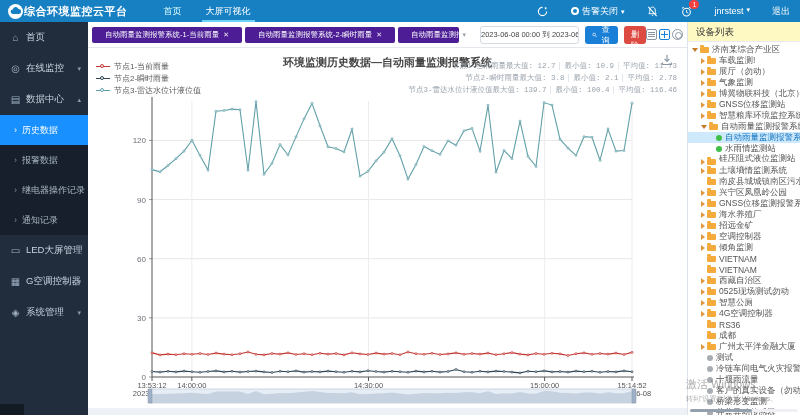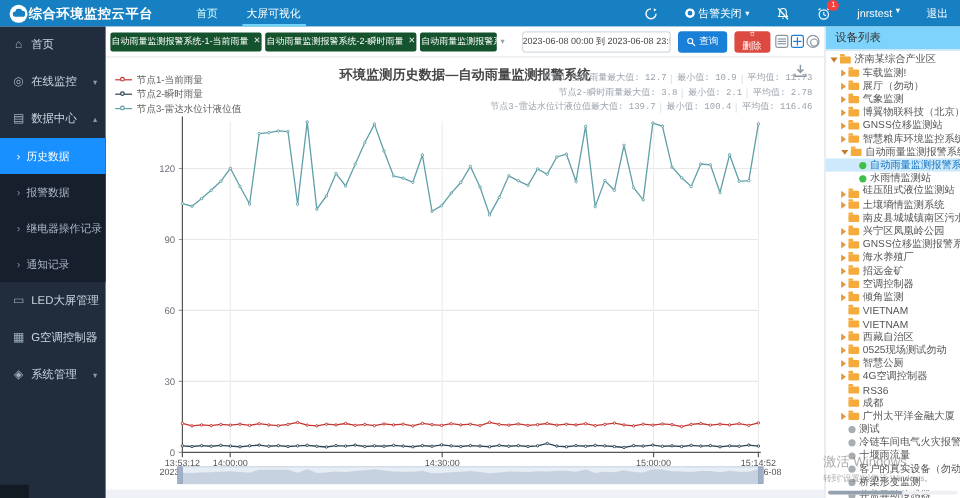--- a/index.html
+++ b/index.html
@@ -34,21 +34,21 @@
   .s-item .scaret { position:absolute; right:7px; font-size:7px; color:#8b99ab; }
   .s-sub { background:#161f2b; }
   .s-sub .s-item { height:30px; padding-left:14px; font-size:9px; color:#aab6c5; }
   .s-sub .s-item .arrow { margin-right:5px; font-size:9px; color:#7e8b9c; }
   .s-item.active { background:#1890ff; color:#fff; }
   .s-item.active .arrow { color:#fff; }
   .collapse-box { position:absolute; left:0; bottom:0; width:24px; height:11px; background:#121a24; }
 
   
   .rpanel { position:absolute; left:687px; top:22px; width:113px; height:393px; background:#fff; border-left:1px solid #dde3ea; z-index:20; overflow:hidden; }
-  .rpanel-title { height:20px; line-height:20px; font-size:9.5px; color:#333; padding-left:8px; border-bottom:1px solid #e8ecf1; background:#7dd3fc; }
+  .rpanel-title { height:20px; line-height:20px; font-size:9.5px; color:#333; padding-left:8px; border-bottom:1px solid #e8ecf1; background:#fef9c3; }
   .tree { padding-top:2px; }
   .trow { height:11px; display:flex; align-items:center; font-size:8.5px; color:#555; white-space:nowrap; overflow:hidden; cursor:pointer; }
   .trow.selected { background:#cde9fb; color:#1374c2; }
   .tcaret { width:0; height:0; margin-right:2px; flex:none; }
   .tcaret.closed { border-top:3px solid transparent; border-bottom:3px solid transparent; border-left:4px solid #e0973f; }
   .tcaret.open { border-left:3px solid transparent; border-right:3px solid transparent; border-top:4px solid #c57b28; }
   .tcaret.none { width:4px; border:none; }
   .folder { width:9px; height:6px; background:#f5ab3c; border-radius:1px; position:relative; margin-right:3px; flex:none; }
   .folder::before { content:""; position:absolute; left:0; top:-2px; width:4px; height:2px; background:#f5ab3c; border-radius:1px 1px 0 0; }
   .dot { width:6px; height:6px; border-radius:50%; margin-right:3px; flex:none; }
@@ -58,21 +58,21 @@
   .hscroll .thumb { width:62px; height:3px; background:#94a0ad; border-radius:2px; }
 
   
   .watermark { position:absolute; left:686px; top:377px; z-index:40; color:rgba(100,100,100,.55); pointer-events:none; }
   .watermark .w1 { font-size:11px; }
   .watermark .w2 { font-size:7px; margin-top:2px; }
 
   
   .main { position:absolute; left:88px; top:22px; width:599px; height:393px; }
   .toolbar { position:absolute; left:0; top:0; width:599px; height:26px; background:#fff; border-bottom:1px solid #e4e7ed; display:flex; align-items:center; padding:0 4px; }
-  .chip { background:#14532d; color:#fff; font-size:7.5px; height:16px; line-height:16px; padding:0 1px; border-radius:2px; margin-right:3px; display:flex; align-items:center; white-space:nowrap; cursor:pointer; }
+  .chip { background:#4c1d95; color:#fff; font-size:7.5px; height:16px; line-height:16px; padding:0 13px; border-radius:2px; margin-right:3px; display:flex; align-items:center; white-space:nowrap; cursor:pointer; }
   .chip .x { margin-left:4px; font-size:7px; opacity:.9; cursor:pointer; }
   .chip.trunc { max-width:64px; overflow:hidden; }
   .tabs-caret { color:#9aa3ad; font-size:7px; margin-right:6px; cursor:pointer; }
   .date-input { width:124px; height:18px; border:1px solid #d5dbe2; border-radius:3px; font-size:7.5px; color:#444; text-align:center; margin-left:8px; background:#fff; font-family:"Liberation Sans",sans-serif; }
   .btn { height:18px; border:none; border-radius:3px; color:#fff; font-size:8px; display:inline-flex; align-items:center; gap:3px; padding:0 7px; margin-left:6px; cursor:pointer; font-family:"Liberation Sans",sans-serif; }
   .btn.query { background:#1a7fd6; }
   .btn.del { background:#dc4a41;flex-direction:column; }
   .btn svg { width:8px; height:8px; }
   .view-icons { margin-left:auto; display:flex; gap:2px; }
   .vicon { width:11px; height:11px; border:1px solid #8a96a3; border-radius:2px; position:relative; cursor:pointer; }

